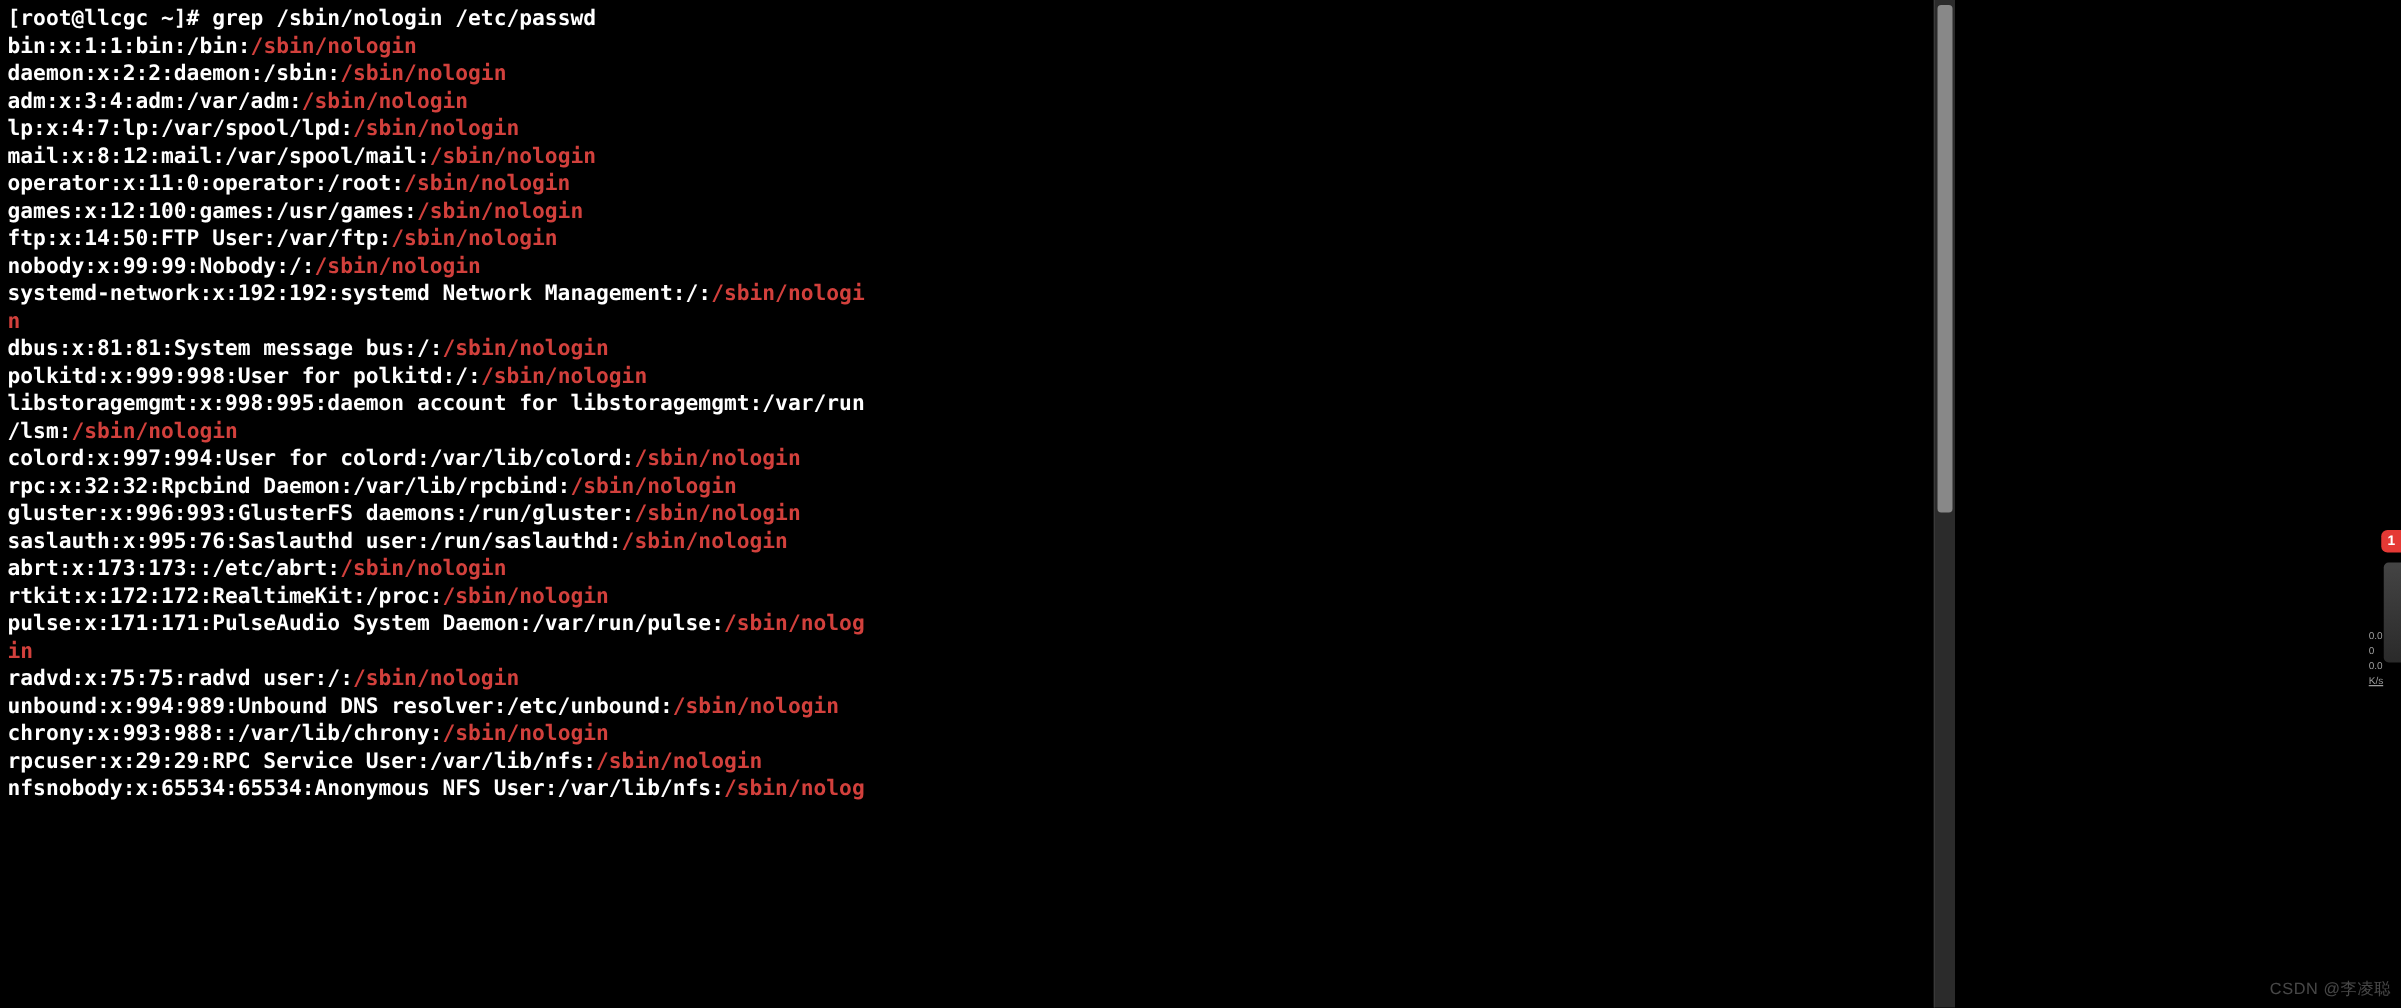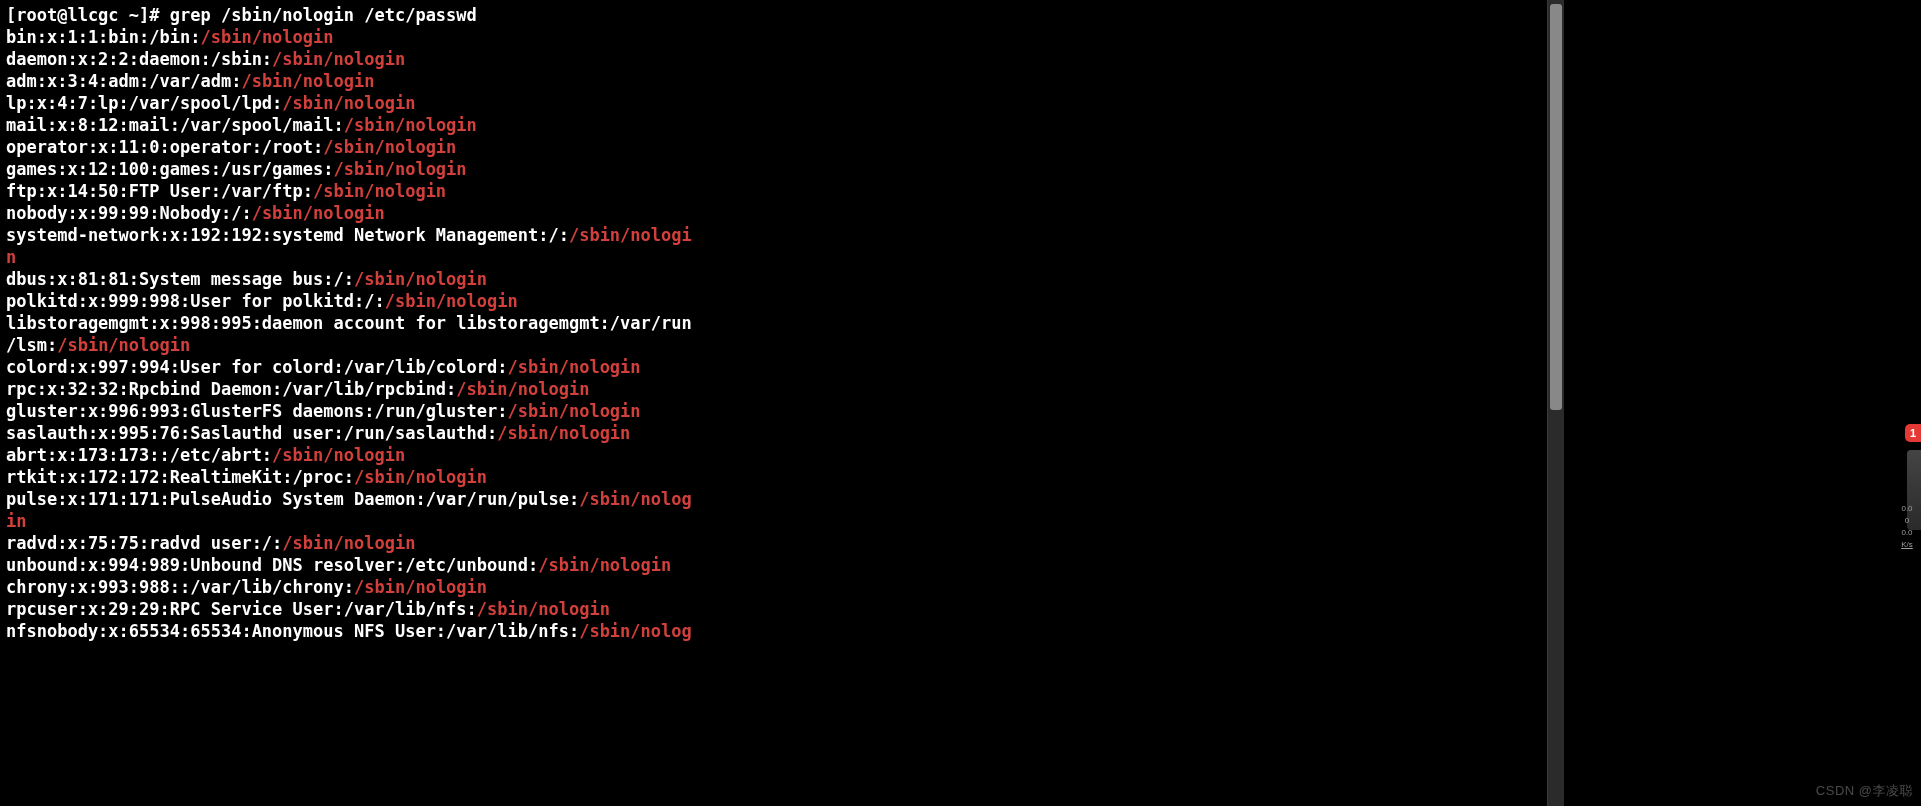--- a/index.html
+++ b/index.html
@@ -27,21 +27,21 @@
     background:#e53935;border-radius:5px 0 0 5px;
     color:#fff;font:700 11px/18px sans-serif;text-align:center;
   }
   .indicator{
     position:absolute;right:0;width:14px;height:80px;
     background:linear-gradient(#444,#2a2a2a);border-radius:4px 0 0 4px;
   }
   .ind1{top:450px;}
   .ind-label{
     position:absolute;right:2px;width:24px;color:#9e9e9e;
-    font:400 8px/10px sans-serif;text-align:center;
+    font:400 8px/10px sans-serif;text-align:left;
   }
   .il1{top:504px;} .il2{top:516px;} .il3{top:528px;} .il4{top:540px;text-decoration:underline;}
   .wm{
     position:absolute;right:8px;bottom:6px;
     color:rgba(255,255,255,0.28);font:400 13px sans-serif;letter-spacing:.5px;
   }
 </style>
 </head>
 <body>
 

